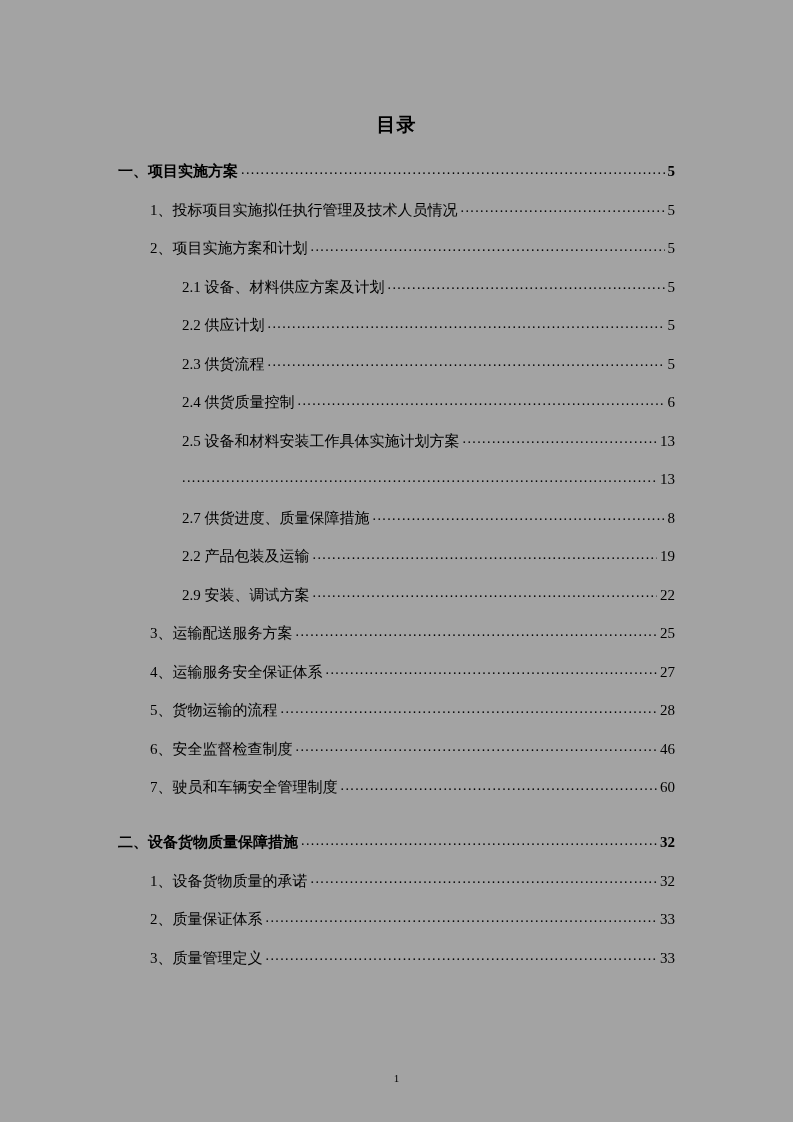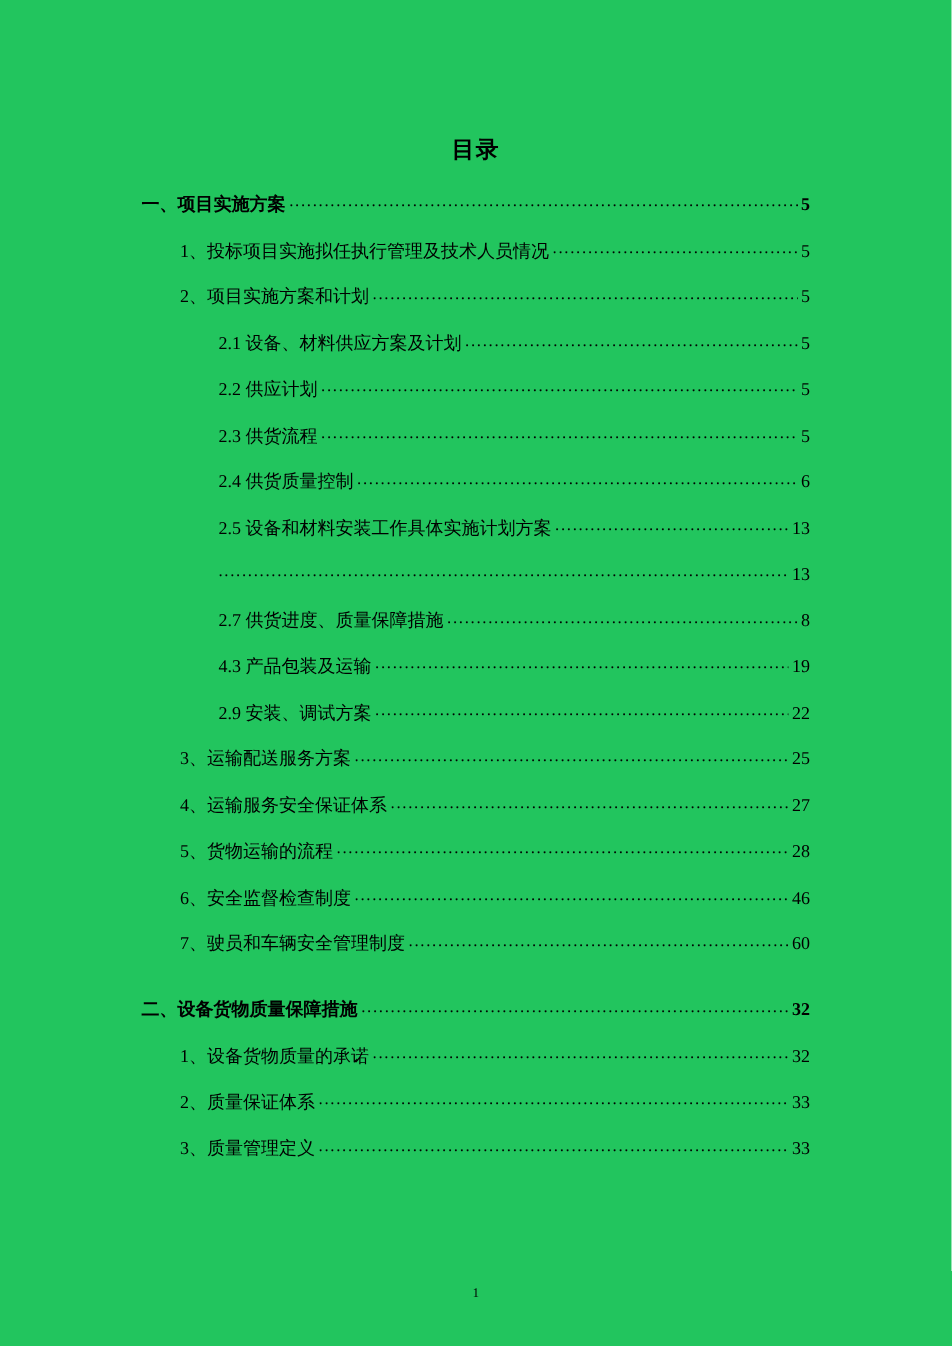--- a/index.html
+++ b/index.html
@@ -9,21 +9,21 @@
   }
   body {
     font-family: "Liberation Serif", "DejaVu Serif", serif;
     color: #000000;
   }
   .page {
     position: relative;
     width: 793px;
     height: 1122px;
     box-sizing: border-box;
-    background: #22c55e;
+    background: #a3a3a3;
     overflow: hidden;
   }
   .content {
     position: absolute;
     left: 0;
     top: 0;
     width: 793px;
     padding: 112px 118px 0 118px;
     box-sizing: border-box;
   }
@@ -35,21 +35,21 @@
     margin: 0 0 24px 0;
     font-family: "Liberation Serif", "DejaVu Serif", serif;
   }
   .toc {
     margin: 0;
     padding: 0;
     list-style: none;
   }
   .toc-entry {
     display: flex;
-    align-items: flex-start;
+    align-items: center;
     font-size: 15px;
     line-height: 1.2;
     margin-bottom: 20.5px;
     white-space: nowrap;
   }
   .toc-entry .label {
     flex: 0 0 auto;
     padding-right: 3px;
   }
   .toc-entry .leader {
@@ -137,21 +137,21 @@
         <li class="toc-entry lvl-3">
           <span class="leader">...................................................................................................................</span>
           <span class="page-no">13</span>
         </li>
         <li class="toc-entry lvl-3">
           <span class="label">2.7 供货进度、质量保障措施</span>
           <span class="leader">...................................................................................................................</span>
           <span class="page-no">8</span>
         </li>
         <li class="toc-entry lvl-3">
-          <span class="label">4.3 产品包装及运输</span>
+          <span class="label">2.2 产品包装及运输</span>
           <span class="leader">...................................................................................................................</span>
           <span class="page-no">19</span>
         </li>
         <li class="toc-entry lvl-3">
           <span class="label">2.9 安装、调试方案</span>
           <span class="leader">...................................................................................................................</span>
           <span class="page-no">22</span>
         </li>
         <li class="toc-entry lvl-2">
           <span class="label">3、运输配送服务方案</span>

